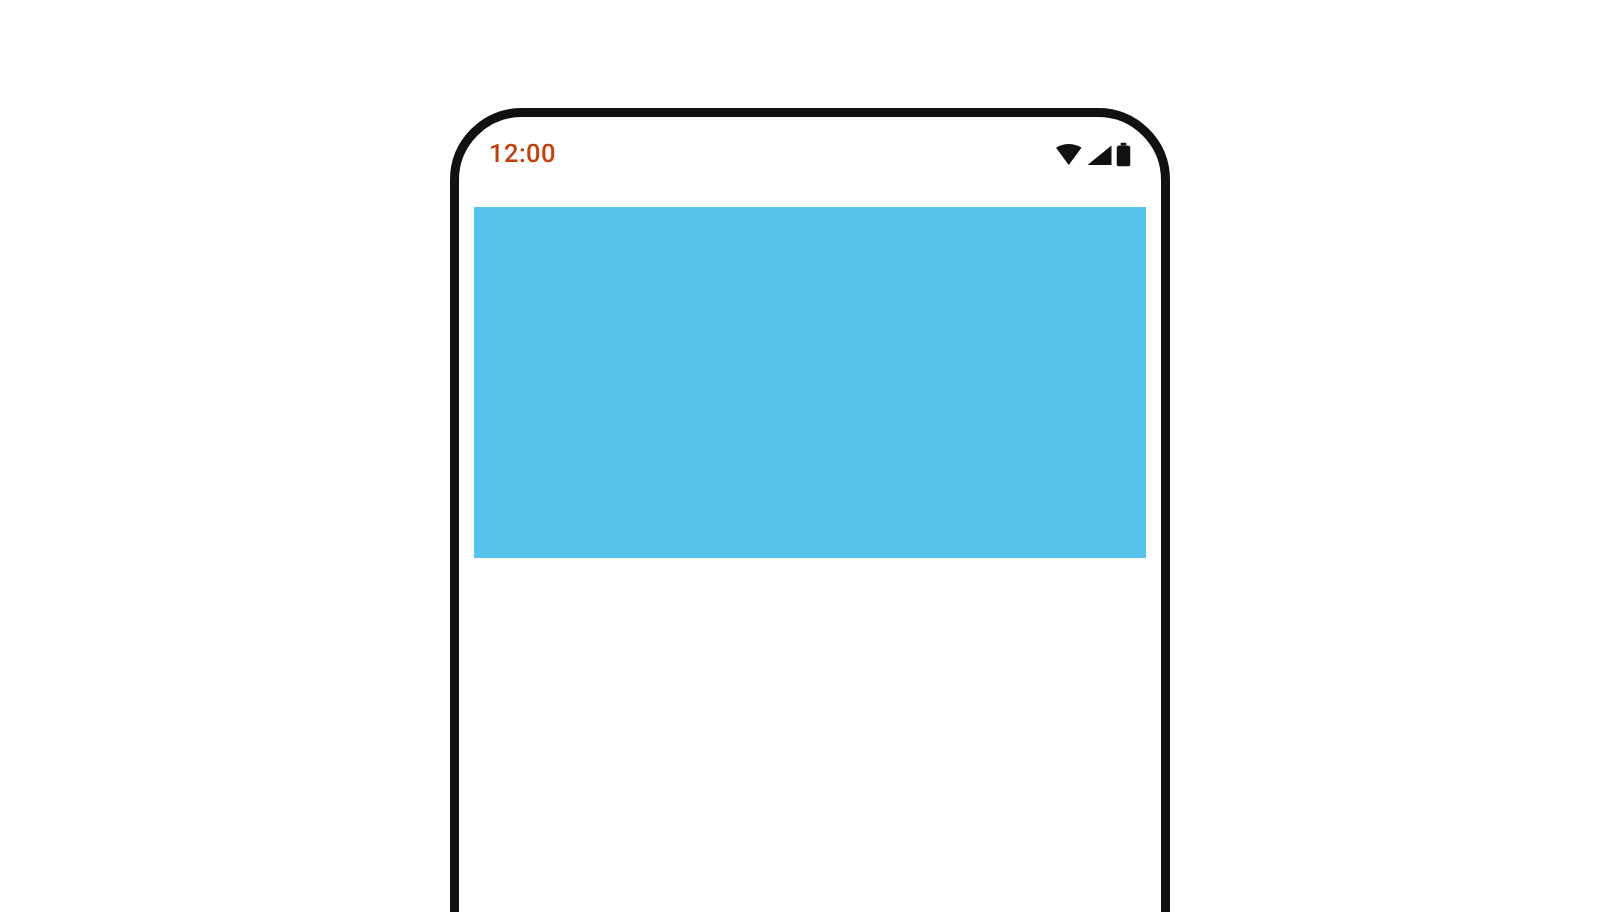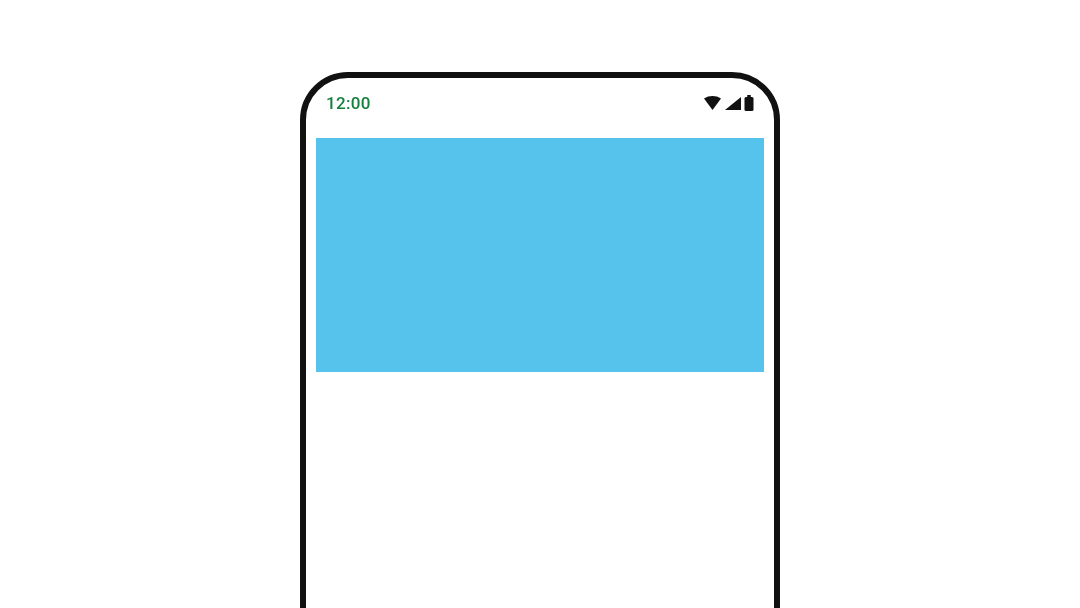--- a/index.html
+++ b/index.html
@@ -34,21 +34,21 @@
       height: 50px;
       display: flex;
       align-items: center;
       justify-content: space-between;
       padding: 0 20px;
     }
     
     .status-time {
       font-size: 17px;
       font-weight: 500;
-      color: #15803d;
+      color: #c2410c;
       letter-spacing: 0.3px;
     }
     
     .status-icons {
       display: flex;
       align-items: center;
       gap: 2px;
     }
     
     .status-icons svg {

